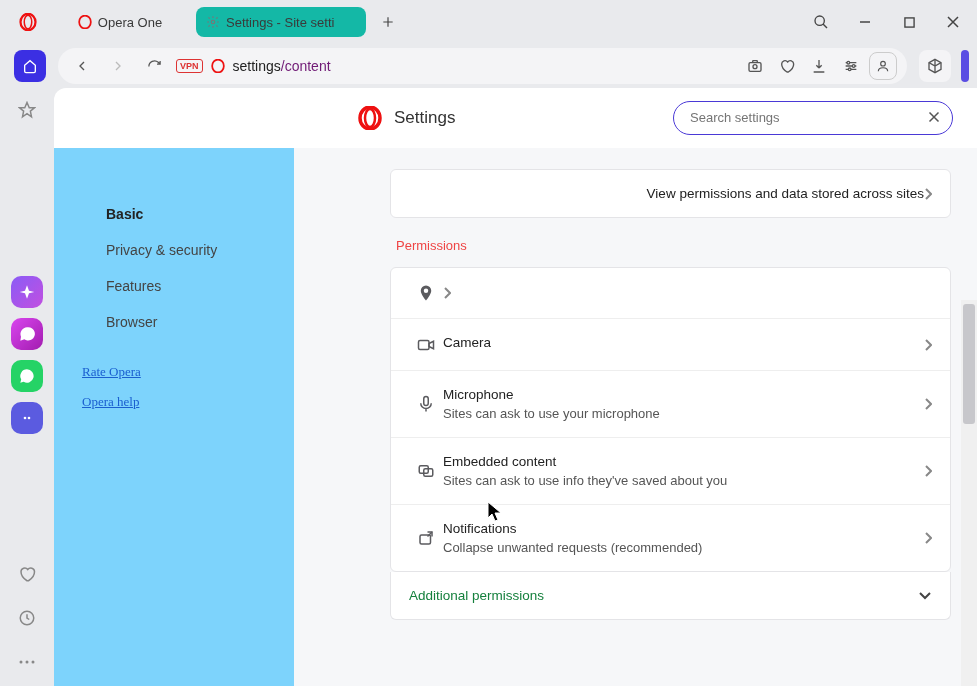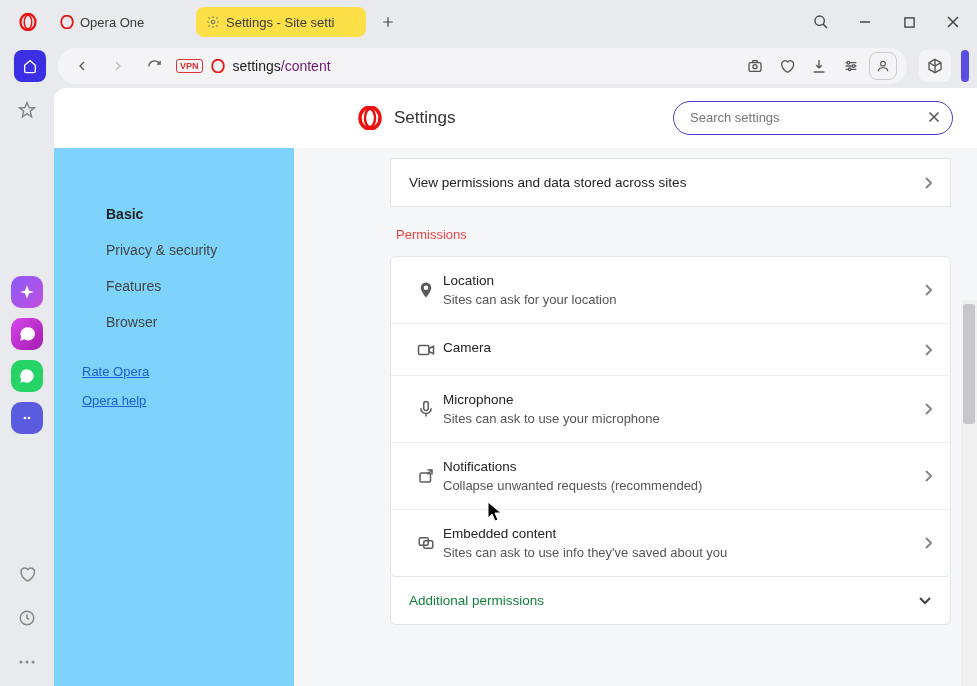--- a/index.html
+++ b/index.html
@@ -2,22 +2,22 @@
 <html><head>
 <meta charset="utf-8">
 <style>
   * { box-sizing: border-box; margin: 0; padding: 0; font-family: -apple-system, "Segoe UI", Arial, sans-serif; }
   body { width: 977px; height: 686px; background: #e9eaed; overflow: hidden; position: relative; }
 
   
   .titlebar { height: 44px; display: flex; align-items: center; padding: 0 6px; }
   .logo-small { width: 44px; display:flex; justify-content:center; }
   .tab { height: 30px; border-radius: 8px; display: flex; align-items: center; padding: 0 10px; margin-right: 6px; font-size: 13px; color: #3a3a3a; }
-  .tab-inactive { background: transparent; width:140px;}
-  .tab-active { background: #fde047; width:170px;text-align:right; }
+  .tab-inactive { background: transparent; width:140px;justify-content:center;}
+  .tab-active { background: #14b8a6; width:170px;text-align:right; }
   .tab-icon { margin-right: 6px; display:flex; align-items:center; }
   .newtab { width: 24px; height:24px; display:flex; align-items:center; justify-content:center; margin-left:4px; cursor:pointer;}
   .titlebar-right { margin-left: auto; display: flex; gap: 8px; align-items:center; }
   .wb { width: 36px; height: 36px; display:flex; align-items:center; justify-content:center; cursor:pointer;}
 
   
   .addrrow { height: 44px; display:flex; align-items:center; padding: 0 8px; gap: 6px; }
   .sidebar-gutter { width: 44px; }
   .app-icon-box { width: 32px; height:32px; background:#3b2fe3; border-radius:8px; display:flex; align-items:center; justify-content:center; }
   .addrbar-wrap { flex:1; background:#f4f4f6; height:36px; border-radius:18px; display:flex; align-items:center; padding:0 10px; gap:8px; }
@@ -49,34 +49,34 @@
   .settings-header .olabel { margin-left:12px; font-size:17px; color:#333; }
   .search-wrap { margin-left:auto; position:relative; }
   .search-input { width:280px; height:34px; border:1px solid #4a39d6; border-radius:17px; padding:0 34px 0 16px; font-size:13px; outline:none; }
   .search-clear { position:absolute; right:10px; top:7px; cursor:pointer; color:#555; }
 
   .settings-body { display:flex; flex:1; overflow:hidden; position:relative; }
   .settings-nav { width:240px; background:#7dd3fc; padding:48px 0 0 0; }
   .nav-item { padding:10px 0 10px 52px; font-size:14px; color:#444; cursor:pointer; }
   .nav-item.selected { font-weight:600; color:#222; }
   .nav-links { padding:24px 0 0 28px; }
-  .nav-links a { display:block; color:#1a5fd0; font-size:13px; text-decoration:underline; margin-bottom:14px; cursor:pointer;}
+  .nav-links a { display:block; color:#1a5fd0; font-size:13px; text-decoration:underline; margin-bottom:14px; cursor:pointer;font-family:Liberation Serif, serif;}
 
   .settings-panel { flex:1; position:relative; background:#f6f7f9; }
   .panel-inner { position:absolute; left:96px; right:26px; top:0; bottom:0; overflow:hidden;}
   .card { background:#fff; border:1px solid #e4e4e7; border-radius:6px; box-shadow:0 0 0 rgba(0,0,0,0); }
   .row { display:flex; align-items:center; padding:16px 18px; cursor:pointer; border-bottom:1px solid #eee; position:relative;}
   .row:last-child { border-bottom:none;}
   .row .ricon { width:34px; color:#5b5b5f; display:flex; justify-content:center; }
   .row .rtext { flex:1; }
   .row .rtitle { font-size:13.5px; color:#222; margin-bottom:4px;}
   .row .rsub { font-size:13px; color:#555; }
   .row .chev { color:#888; }
   .section-label { font-size:13px; color:#ef4444; padding:20px 6px 14px 6px; }
-  .first-row { background:#fff; border:1px solid #e4e4e7; border-radius:0; margin-top:10px; }
+  .first-row { background:#fff; border:1px solid #e4e4e7; border-radius:6px; margin-top:21px;text-align:right; }
 
   .additional { background:#fff; border-left:1px solid #e4e4e7; border-right:1px solid #e4e4e7; border-bottom:1px solid #e4e4e7; padding:16px 18px; display:flex; align-items:center; cursor:pointer; border-radius:0 0 6px 6px;}
   .additional .chev { margin-left:auto; }
 
   .scrolltrack { position:absolute; right:0; top:152px; width:16px; height:calc(598px - 152px); background:#f0f0f0; }
   .scrollthumb { position:absolute; right:2px; width:12px; background:#c7c7cb; border-radius:3px; }
 
   .cursor { position:absolute; left:486px; top:500px; pointer-events:none; z-index:50; }
 
   svg { display:block; }
@@ -314,24 +314,20 @@
 
           <div class="section-label">Permissions</div>
 
           <div class="card">
             <div class="row">
               <div class="ricon">
                   <svg width="18" height="18" viewBox="0 0 24 24" fill="#5b5b5f">
                     <path d="M12 2a7 7 0 00-7 7c0 5 7 13 7 13s7-8 7-13a7 7 0 00-7-7zm0 10a3 3 0 113-3 3 3 0 01-3 3z"></path>
                   </svg>
                 </div>
-              <div class="rtext">
-                <div class="rtitle">Location</div>
-                <div class="rsub">Sites can ask for your location</div>
-              </div>
               <span class="chev">
                   <svg width="8" height="12" viewBox="0 0 8 12" fill="none" stroke="#888" stroke-width="2">
                     <path d="M2 1l5 5-5 5"></path>
                   </svg>
                 </span>
             </div>
             <div class="row">
               <div class="ricon">
                   <svg width="18" height="18" viewBox="0 0 24 24" fill="none" stroke="#5b5b5f" stroke-width="2">
                     <rect x="2" y="6" width="14" height="12" rx="2"></rect>
@@ -350,55 +346,55 @@
             <div class="row">
               <div class="ricon">
                   <svg width="18" height="18" viewBox="0 0 24 24" fill="none" stroke="#5b5b5f" stroke-width="2">
                     <rect x="9" y="2" width="6" height="12" rx="3"></rect>
                     <path d="M5 11a7 7 0 0014 0M12 18v4"></path>
                   </svg>
                 </div>
               <div class="rtext">
                 <div class="rtitle">Microphone</div>
                 <div class="rsub">Sites can ask to use your microphone</div>
+              </div>
+              <span class="chev">
+                  <svg width="8" height="12" viewBox="0 0 8 12" fill="none" stroke="#888" stroke-width="2">
+                    <path d="M2 1l5 5-5 5"></path>
+                  </svg>
+                </span>
+            </div>
+            <div class="row">
+              <div class="ricon">
+                  <svg width="18" height="18" viewBox="0 0 24 24" fill="none" stroke="#5b5b5f" stroke-width="2">
+                    <rect x="3" y="5" width="12" height="10" rx="2"></rect>
+                    <rect x="9" y="9" width="12" height="10" rx="2"></rect>
+                  </svg>
+                </div>
+              <div class="rtext">
+                <div class="rtitle">Embedded content</div>
+                <div class="rsub">Sites can ask to use info they've saved about you</div>
               </div>
               <span class="chev">
                   <svg width="8" height="12" viewBox="0 0 8 12" fill="none" stroke="#888" stroke-width="2">
                     <path d="M2 1l5 5-5 5"></path>
                   </svg>
                 </span>
             </div>
             <div class="row">
               <div class="ricon">
                   <svg width="18" height="18" viewBox="0 0 24 24" fill="none" stroke="#5b5b5f" stroke-width="2">
                     <rect x="4" y="8" width="14" height="12" rx="2"></rect>
                     <path d="M14 4h6v6"></path>
                     <path d="M14 10l6-6"></path>
                   </svg>
                 </div>
               <div class="rtext">
                 <div class="rtitle">Notifications</div>
                 <div class="rsub">Collapse unwanted requests (recommended)</div>
-              </div>
-              <span class="chev">
-                  <svg width="8" height="12" viewBox="0 0 8 12" fill="none" stroke="#888" stroke-width="2">
-                    <path d="M2 1l5 5-5 5"></path>
-                  </svg>
-                </span>
-            </div>
-            <div class="row">
-              <div class="ricon">
-                  <svg width="18" height="18" viewBox="0 0 24 24" fill="none" stroke="#5b5b5f" stroke-width="2">
-                    <rect x="3" y="5" width="12" height="10" rx="2"></rect>
-                    <rect x="9" y="9" width="12" height="10" rx="2"></rect>
-                  </svg>
-                </div>
-              <div class="rtext">
-                <div class="rtitle">Embedded content</div>
-                <div class="rsub">Sites can ask to use info they've saved about you</div>
               </div>
               <span class="chev">
                   <svg width="8" height="12" viewBox="0 0 8 12" fill="none" stroke="#888" stroke-width="2">
                     <path d="M2 1l5 5-5 5"></path>
                   </svg>
                 </span>
             </div>
           </div>
 
           <div class="additional">

